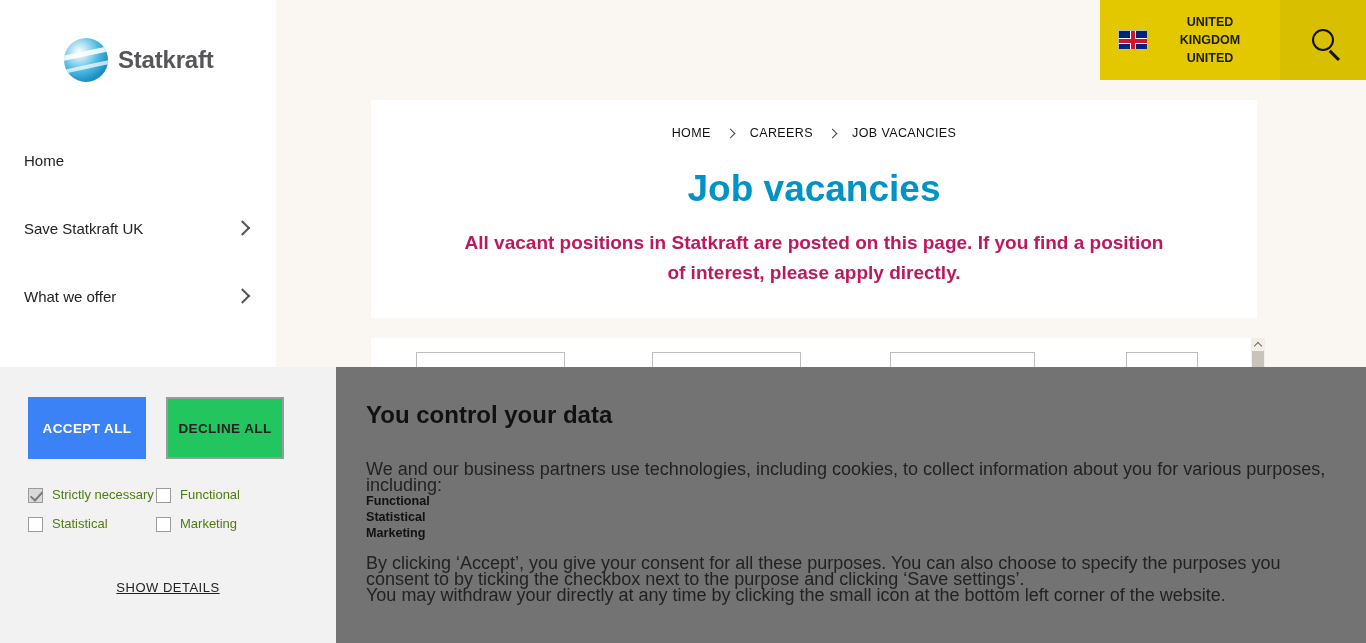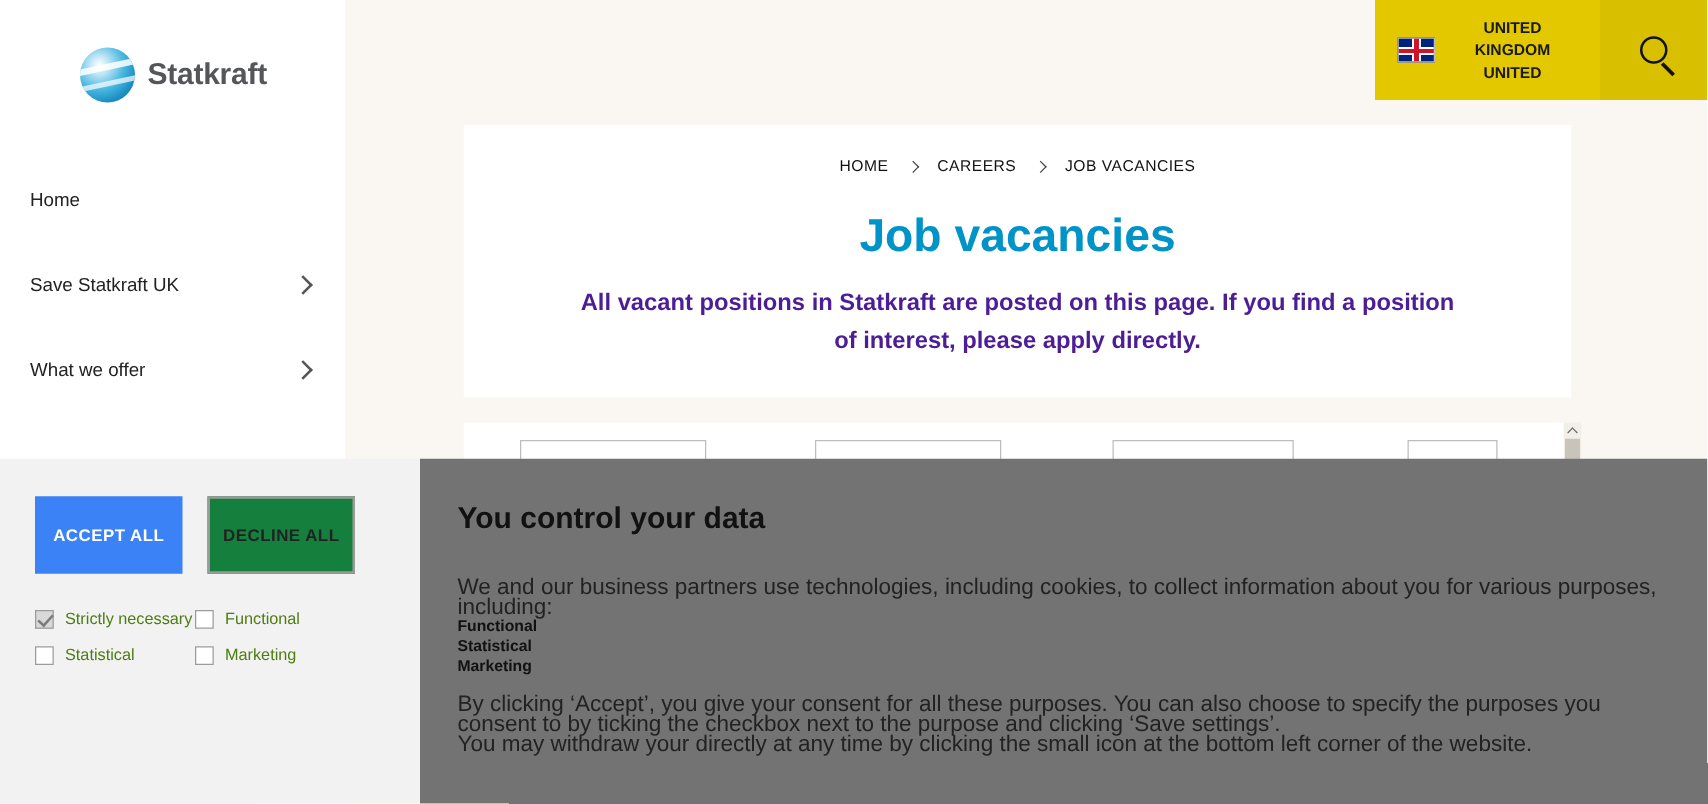--- a/index.html
+++ b/index.html
@@ -188,21 +188,21 @@
     text-align: center;
     font-size: 37px;
     font-weight: 700;
     color: #0093c8;
     margin: 0 0 18px;
   }
   .page-sub {
     text-align: center;
     font-size: 19px;
     font-weight: 700;
-    color: #4c1d95;
+    color: #be185d;
     line-height: 30px;
     margin: 0;
     max-width: 720px;
     margin-left: auto; margin-right: auto;
   }
 
   
   .filters {
     position: absolute;
     left: 371px; top: 338px;
@@ -274,21 +274,21 @@
     width: 118px; height: 62px;
     display: flex; align-items: center; justify-content: center;
     text-align: center;
     font-size: 13.5px;
     font-weight: 700;
     letter-spacing: 0.4px;
     line-height: 17px;
     cursor: pointer;
   }
   .btn-accept { background: #3b82f6; color: #ffffff; border: none; }
-  .btn-decline { background: #15803d; color: #222; border: 2px solid #9a9a9a; }
+  .btn-decline { background: #22c55e; color: #222; border: 2px solid #9a9a9a; }
 
   .checks {
     margin-top: 28px;
     display: grid;
     grid-template-columns: 128px 1fr;
     row-gap: 13px;
     column-gap: 0px;
   }
   .chk-item {
     display: flex;
@@ -434,20 +434,21 @@
         <label class="chk-item">
           <span class="box"></span>
           <span>Statistical</span>
         </label>
         <label class="chk-item">
           <span class="box"></span>
           <span>Marketing</span>
         </label>
       </div>
 
+      <div class="show-details">SHOW DETAILS</div>
     </div>
 
     <div class="cookie-right">
       <h2 class="cookie-h">You control your data</h2>
       <p class="cookie-p">We and our business partners use technologies, including cookies, to collect information about you for various purposes, including:</p>
       <div class="purpose">Functional</div>
       <div class="purpose">Statistical</div>
       <div class="purpose">Marketing</div>
       <div class="gap"></div>
       <p class="cookie-p">By clicking ‘Accept’, you give your consent for all these purposes. You can also choose to specify the purposes you consent to by ticking the checkbox next to the purpose and clicking ‘Save settings’.</p>

